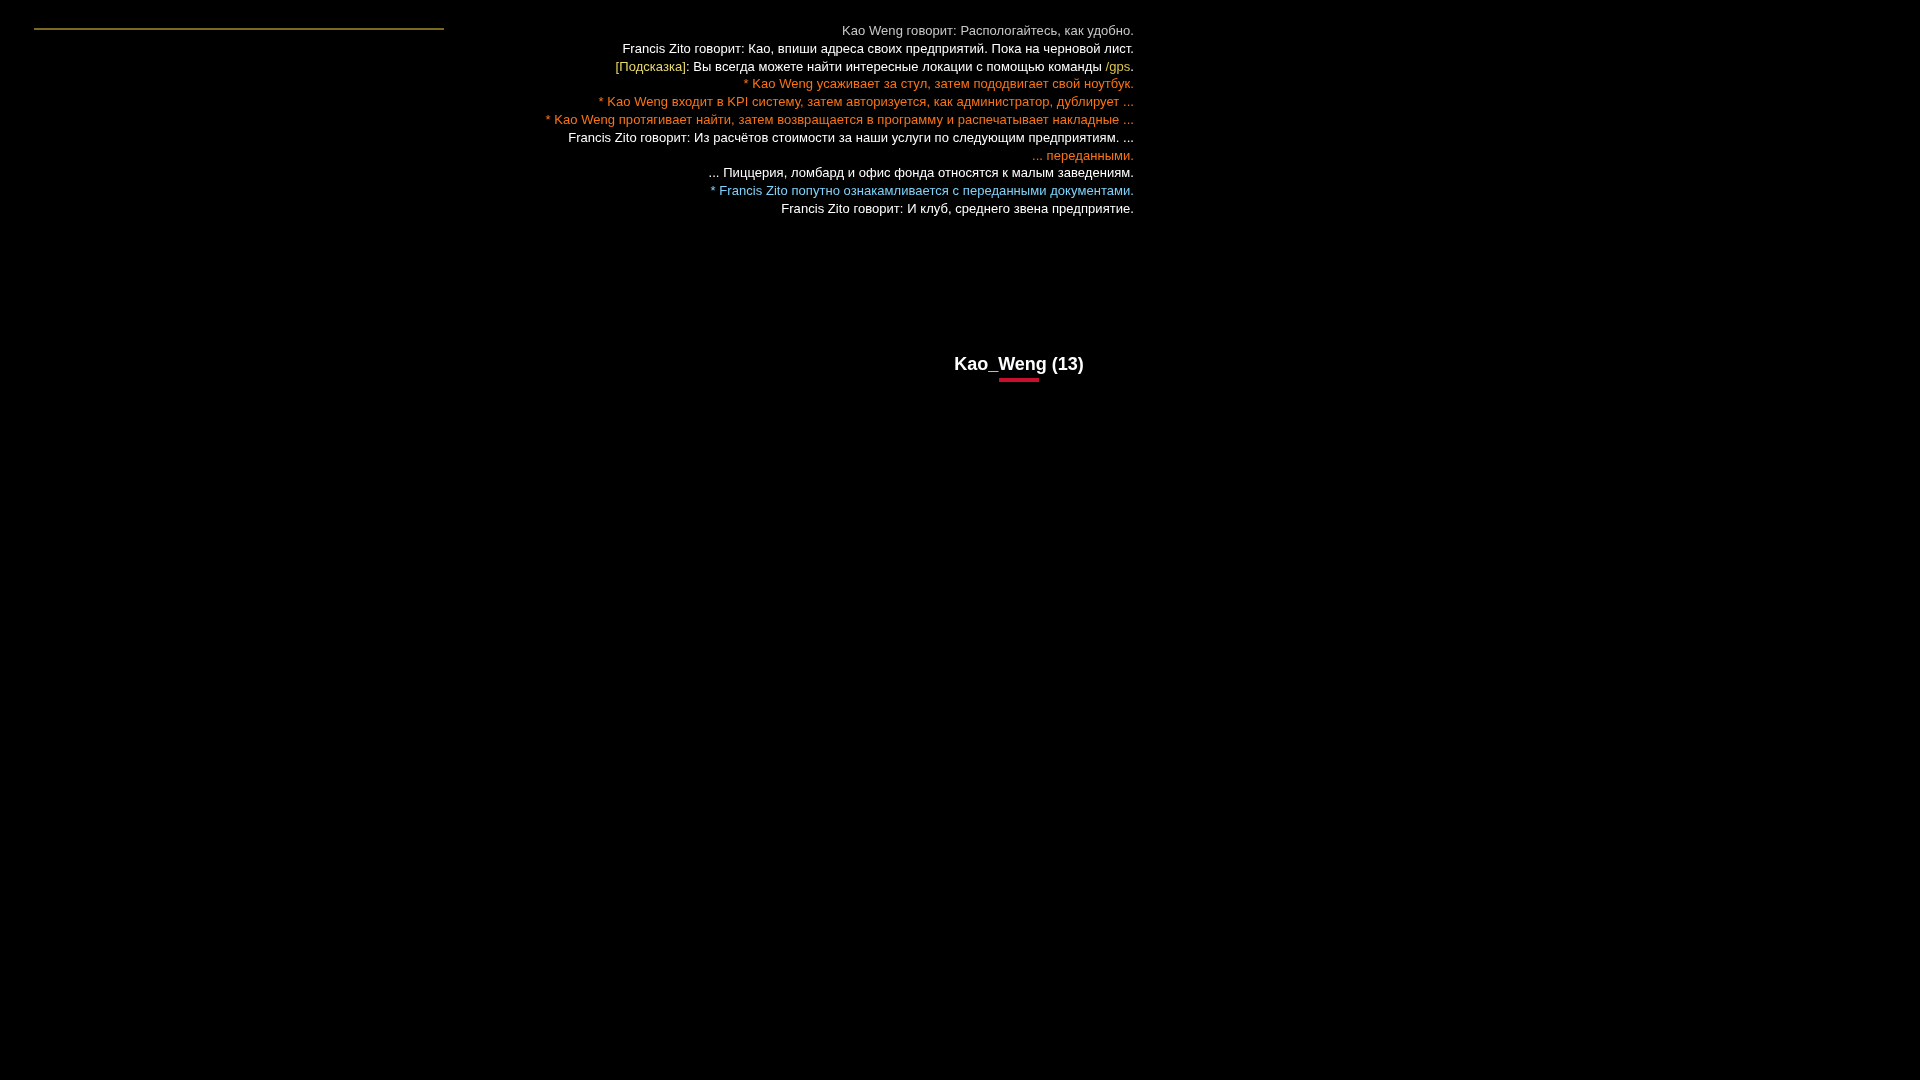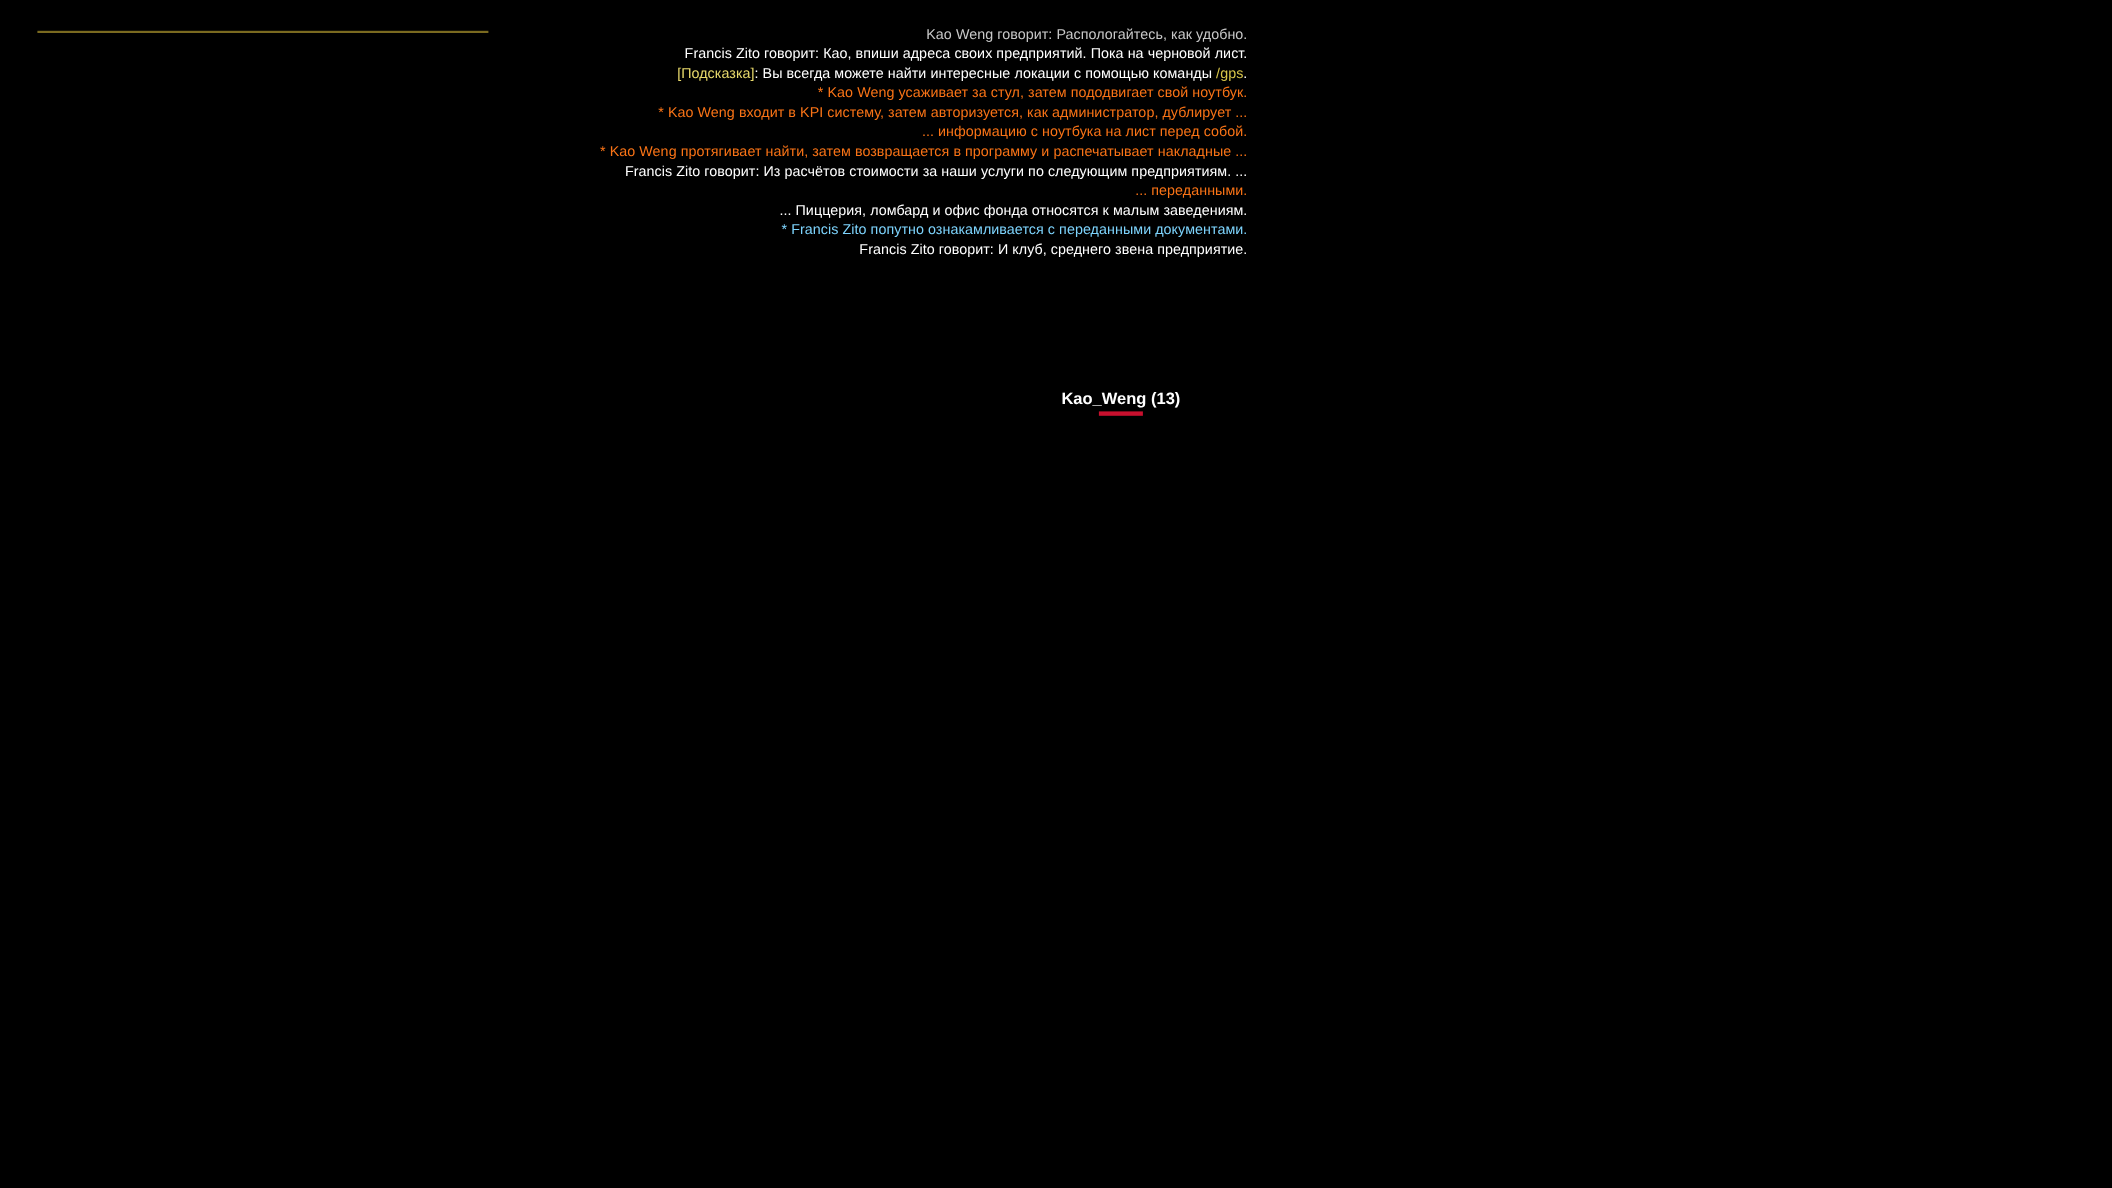--- a/index.html
+++ b/index.html
@@ -50,21 +50,21 @@
 
   #nametag {
     position: absolute;
     left: 919px;
     top: 354px;
     width: 200px;
     text-align: center;
   }
   #nametag .nick {
     color: #ffffff;
-    font-size: 15px;
+    font-size: 18px;
     font-weight: bold;
     text-shadow: 1px 1px 0 #000, -1px 0 0 #000, 0 -1px 0 #000;
     white-space: pre;
   }
   #healthbar-wrap {
     margin: 3px auto 0;
     width: 40px;
     height: 4px;
     background: #3a0b0b;
   }
@@ -77,21 +77,20 @@
 <body>
 
 <div class="divider"></div>
 
 <div id="chat-log">
     <div class="chat-line"><span class="c-grey">Kao Weng говорит: Распологайтесь, как удобно.</span></div>
     <div class="chat-line"><span class="c-white">Francis Zito говорит: Као, впиши адреса своих предприятий. Пока на черновой лист.</span></div>
     <div class="chat-line"><span class="c-hint">[Подсказка]</span><span class="c-white">: Вы всегда можете найти интересные локации с помощью команды </span><span class="c-cmd">/gps</span><span class="c-white">.</span></div>
     <div class="chat-line"><span class="c-lav">* Kao Weng усаживает за стул, затем пододвигает свой ноутбук.</span></div>
     <div class="chat-line"><span class="c-lav">* Kao Weng входит в KPI систему, затем авторизуется, как администратор, дублирует ...</span></div>
-    <div class="chat-line"><span class="c-lav">... информацию с ноутбука на лист перед собой.</span></div>
     <div class="chat-line"><span class="c-lav">* Kao Weng протягивает найти, затем возвращается в программу и распечатывает накладные ...</span></div>
     <div class="chat-line"><span class="c-white">Francis Zito говорит: Из расчётов стоимости за наши услуги по следующим предприятиям. ...</span></div>
     <div class="chat-line"><span class="c-lav">... переданными.</span></div>
     <div class="chat-line"><span class="c-white">... Пиццерия, ломбард и офис фонда относятся к малым заведениям.</span></div>
     <div class="chat-line"><span class="c-pinkish">* Francis Zito попутно ознакамливается с переданными документами.</span></div>
     <div class="chat-line"><span class="c-white">Francis Zito говорит: И клуб, среднего звена предприятие.</span></div>
   </div>
 
 <div id="nametag">
   <div class="nick">Kao_Weng (13)</div>

